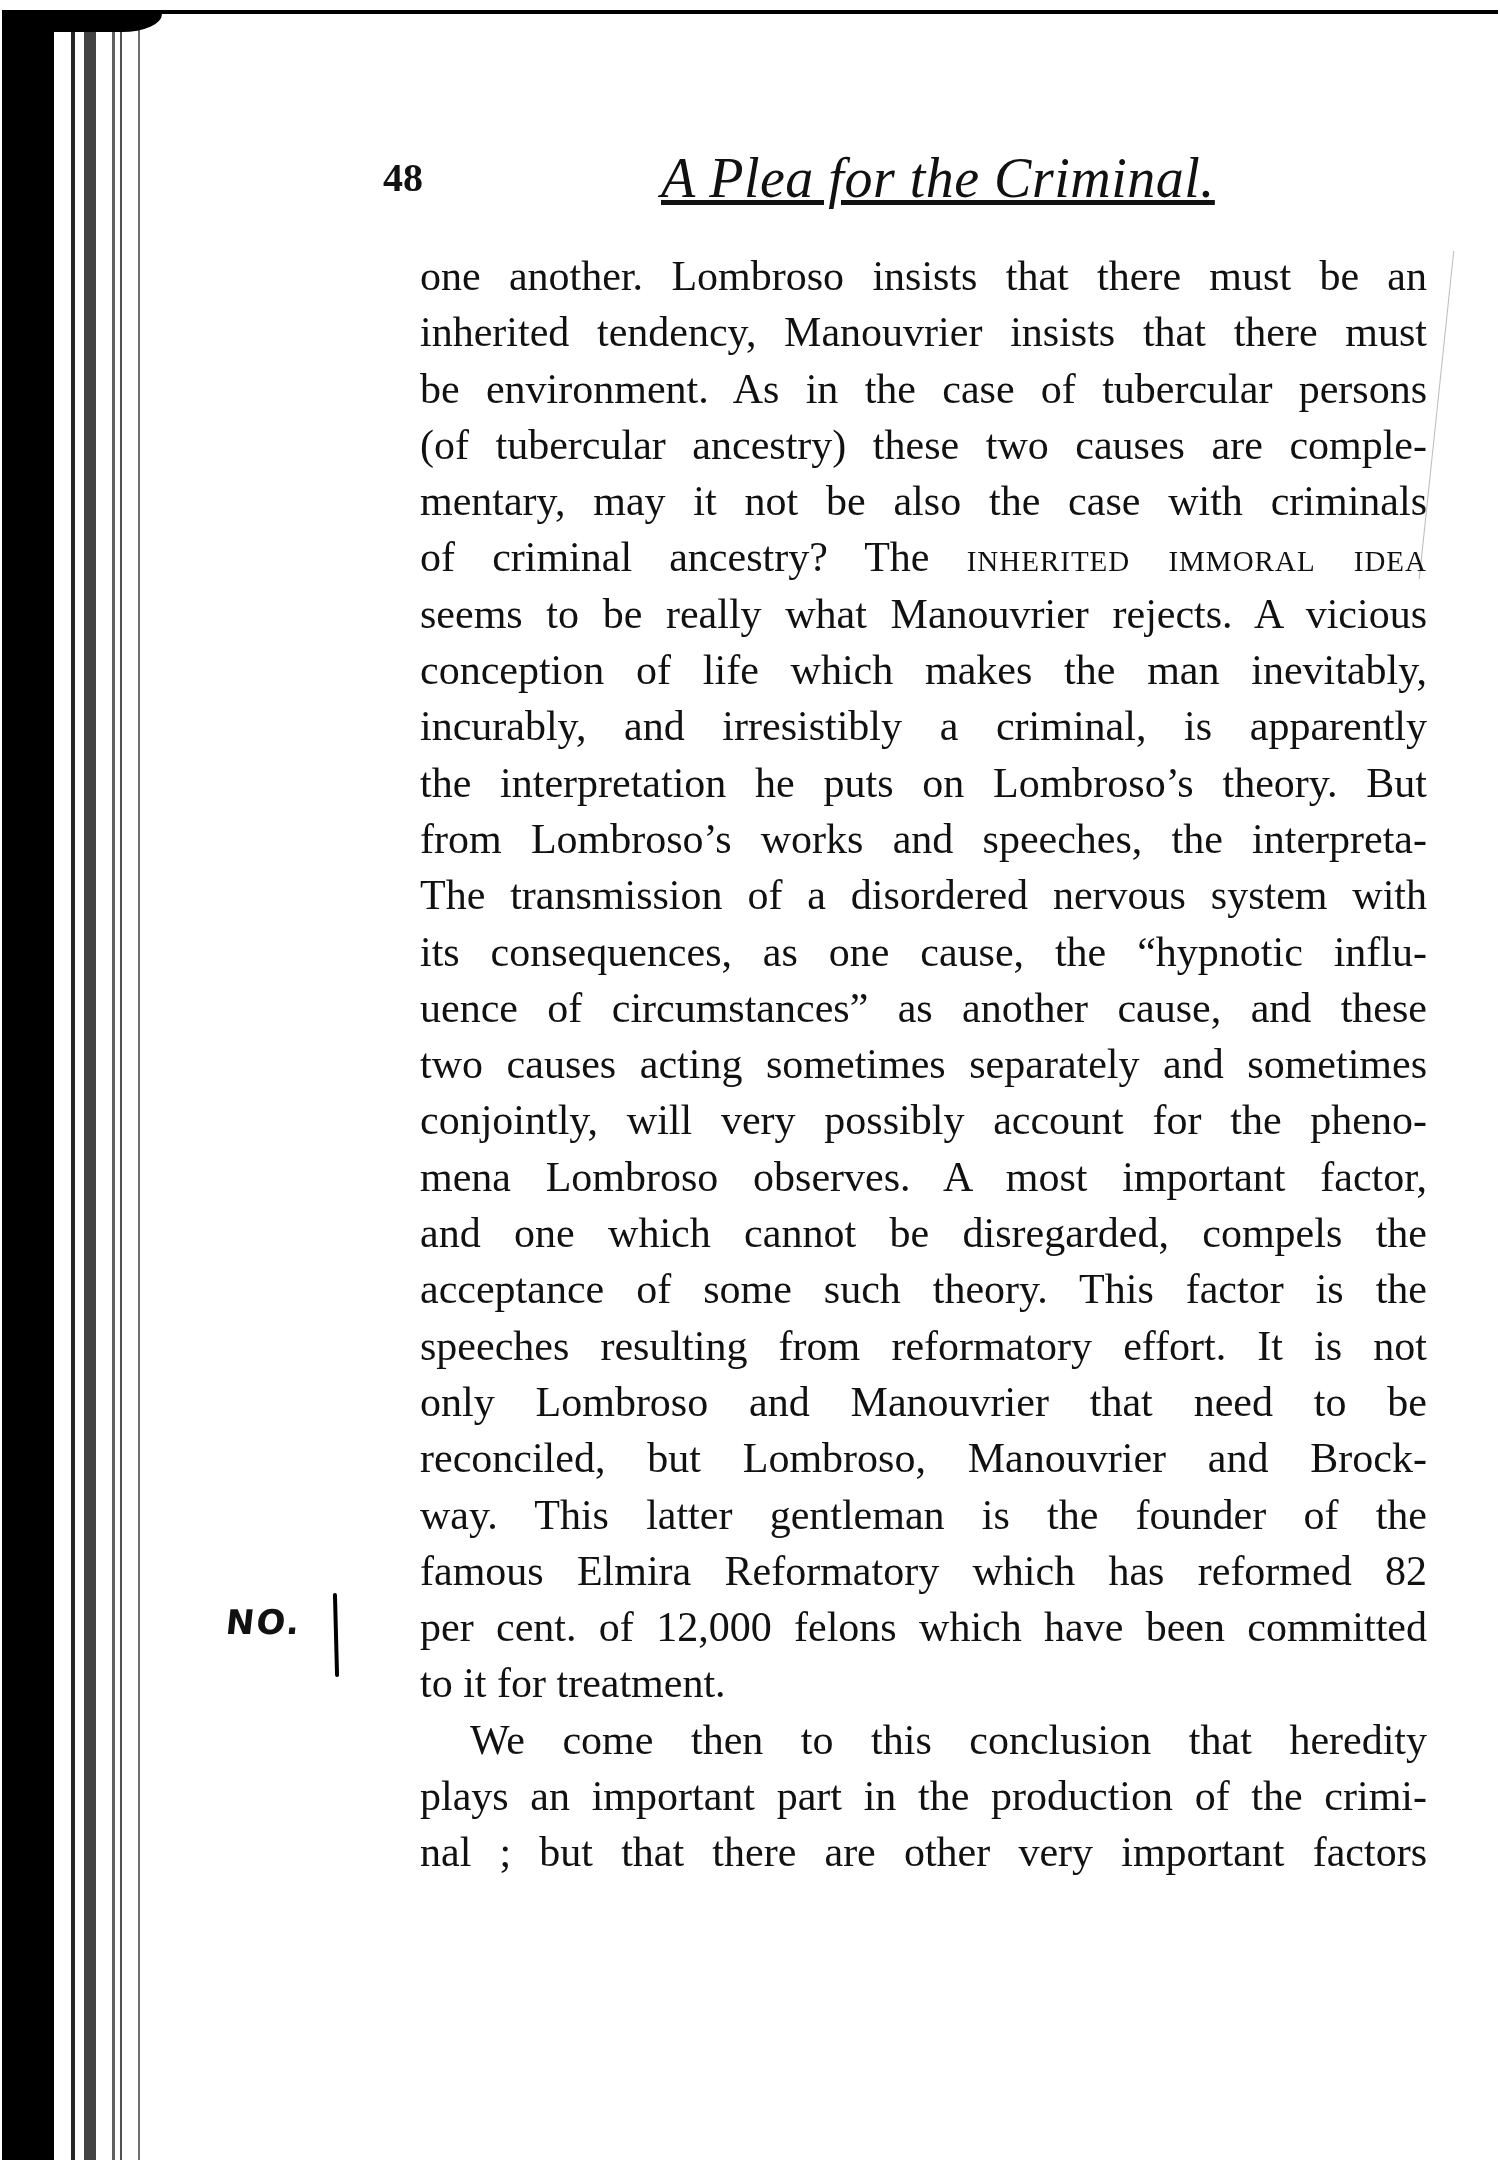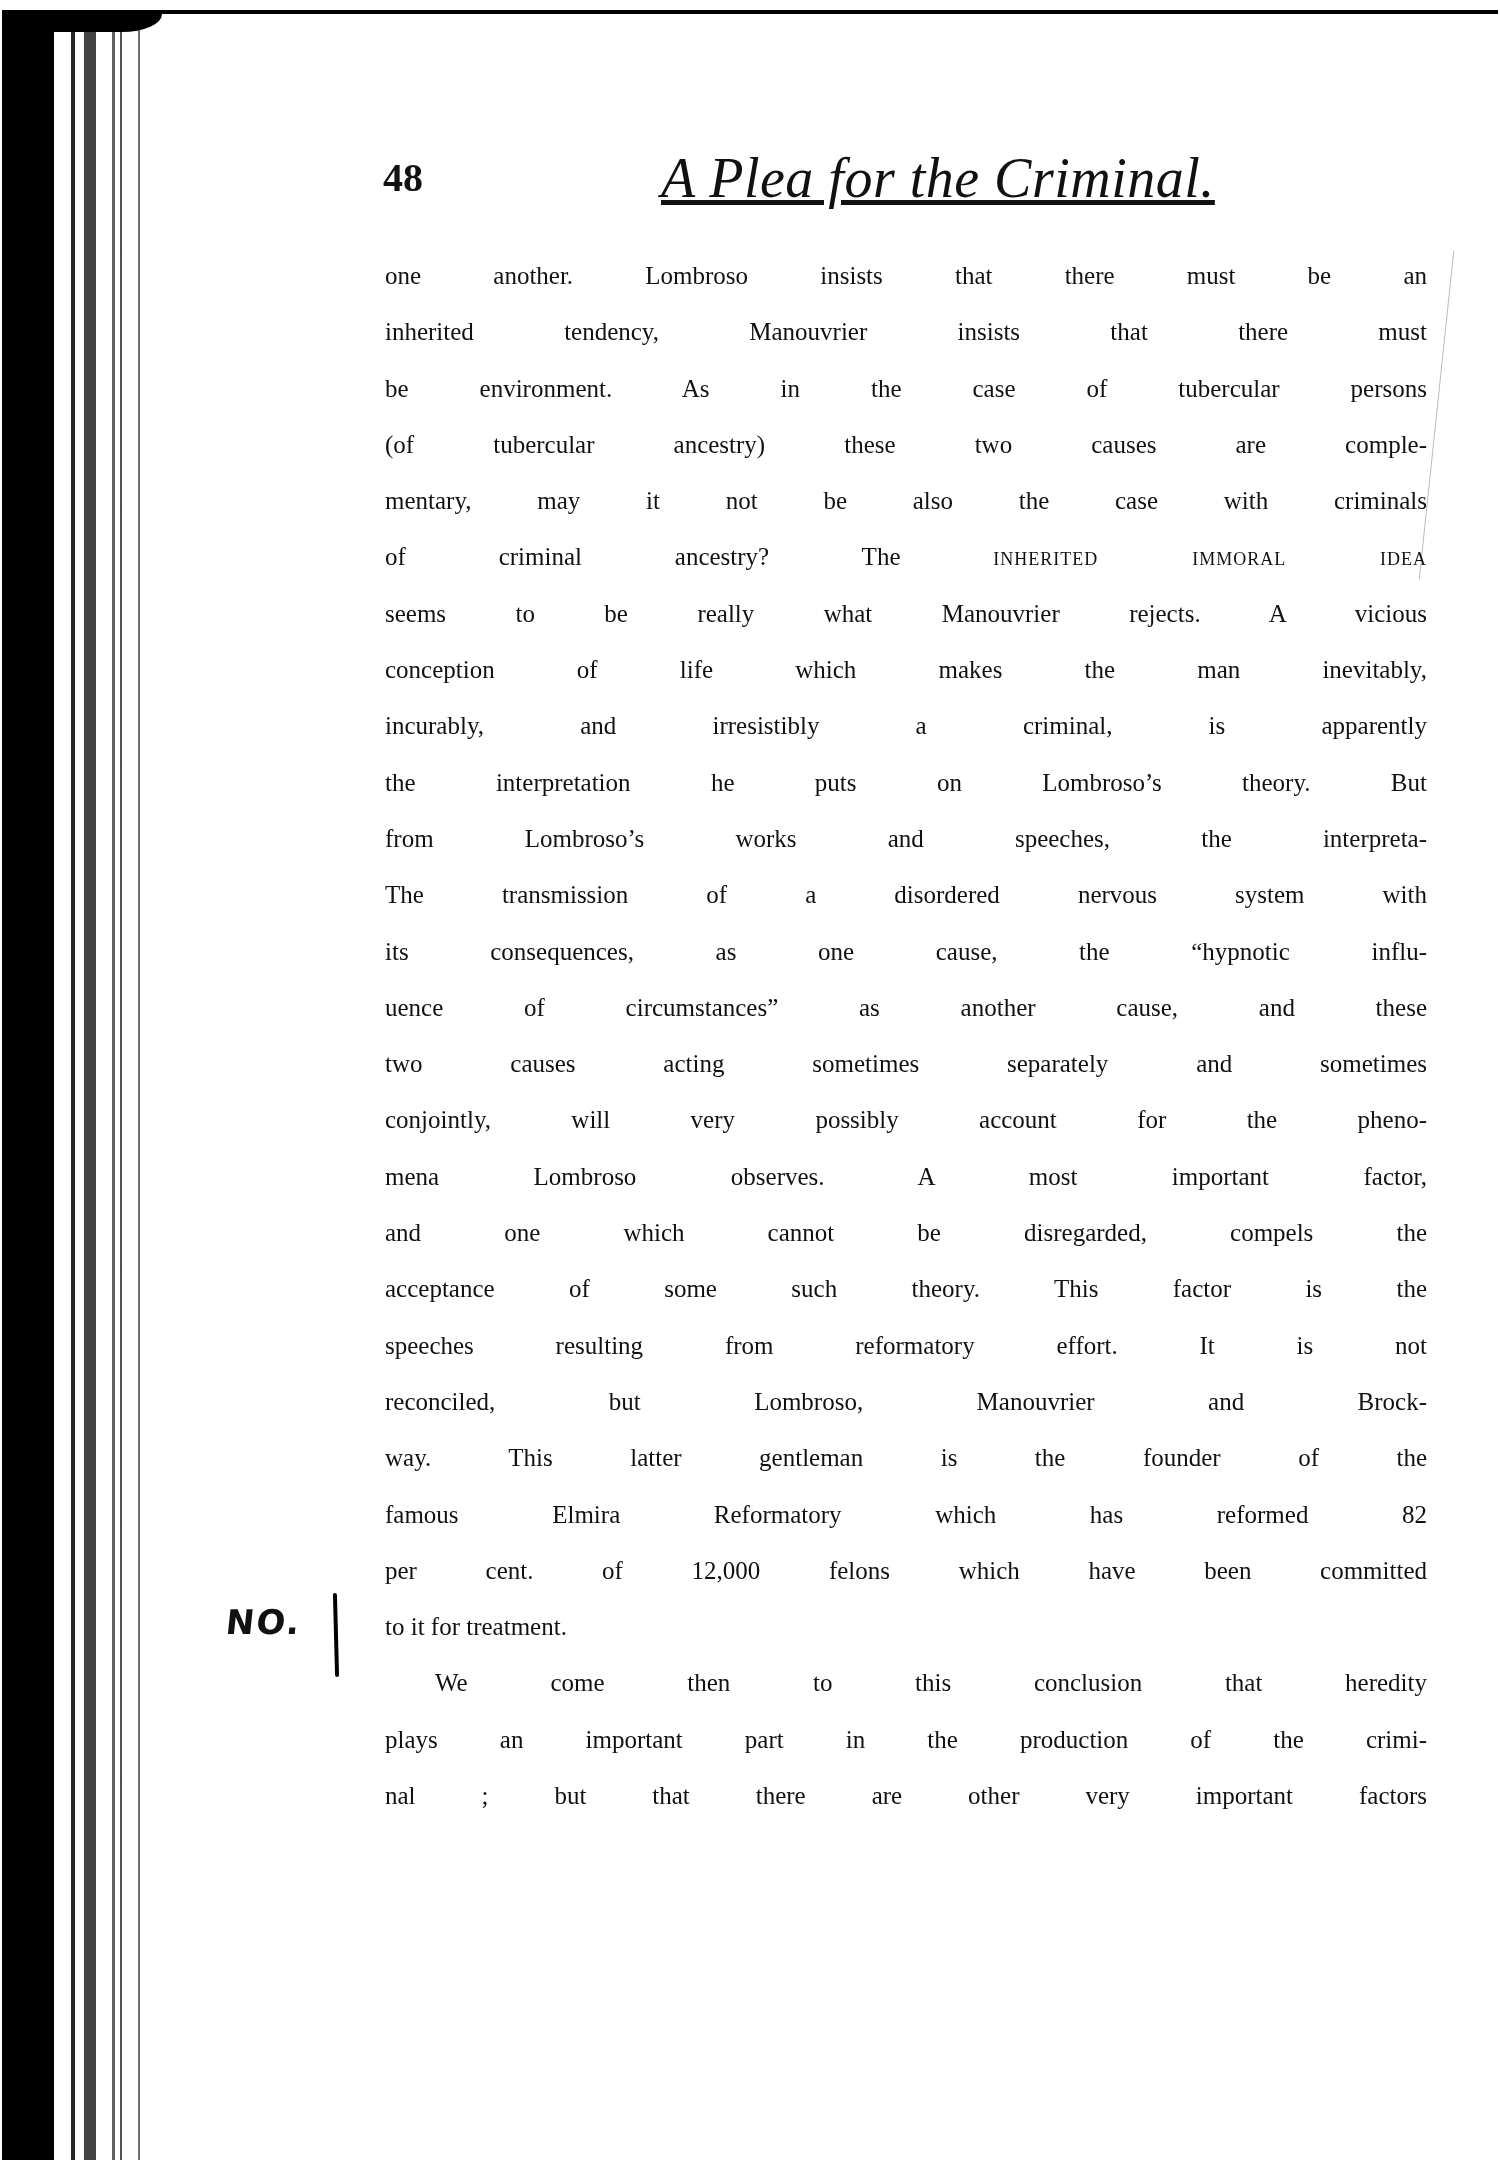--- a/index.html
+++ b/index.html
@@ -84,27 +84,28 @@
   }
 
   
   .body-text {
     position: absolute;
     left: 385px; top: 248px;
     width: 1042px;
   }
   .line {
     display: block;
-    font-size: 25px;
+    font-size: 42px;
     height: 56.3px;
     line-height: 56.3px;
     text-align: justify;
     text-align-last: justify;
     white-space: nowrap;
     overflow: visible;
+    margin-left: 35px;
   }
   .line.last {
     text-align-last: left;
   }
   .line.indent {
     padding-left: 50px;
   }
   .sc {
     font-variant: small-caps;
     text-transform: lowercase;
@@ -167,20 +168,21 @@
   <span class="line">from Lombroso’s works and speeches, the interpreta-</span>
   <span class="line">The transmission of a disordered nervous system with</span>
   <span class="line">its consequences, as one cause, the “hypnotic influ-</span>
   <span class="line">uence of circumstances” as another cause, and these</span>
   <span class="line">two causes acting sometimes separately and sometimes</span>
   <span class="line">conjointly, will very possibly account for the pheno-</span>
   <span class="line">mena Lombroso observes.  A most important factor,</span>
   <span class="line">and one which cannot be disregarded, compels the</span>
   <span class="line">acceptance of some such theory.  This factor is the</span>
   <span class="line">speeches resulting from reformatory effort. It is not</span>
+  <span class="line">only Lombroso and Manouvrier that need to be</span>
   <span class="line">reconciled, but Lombroso, Manouvrier and Brock-</span>
   <span class="line">way.  This latter gentleman is the founder of the</span>
   <span class="line">famous Elmira Reformatory which has reformed 82</span>
   <span class="line">per cent. of 12,000 felons which have been committed</span>
   <span class="line last">to it for treatment.</span>
   <span class="line indent">We come then to this conclusion that heredity</span>
   <span class="line">plays an important part in the production of the crimi-</span>
   <span class="line">nal ; but that there are other very important factors</span>
 </div>
 

